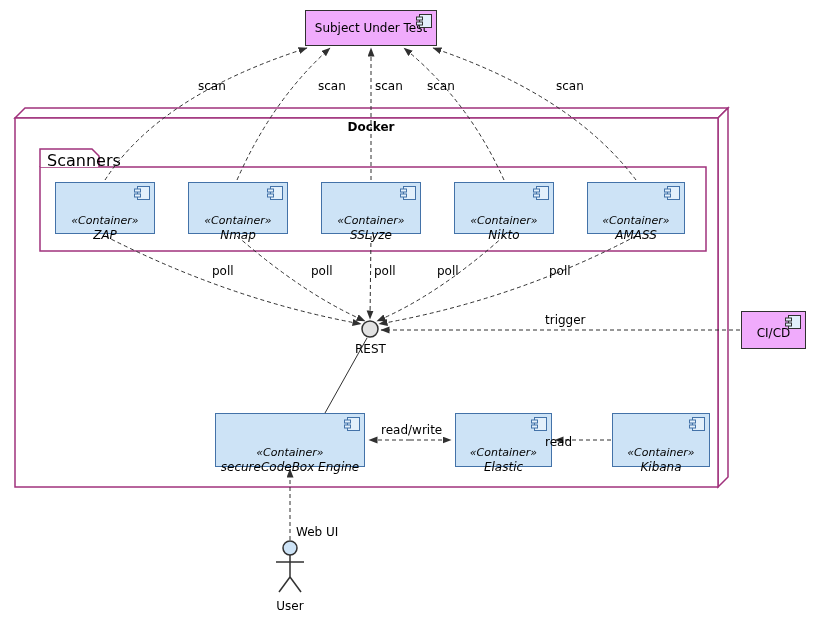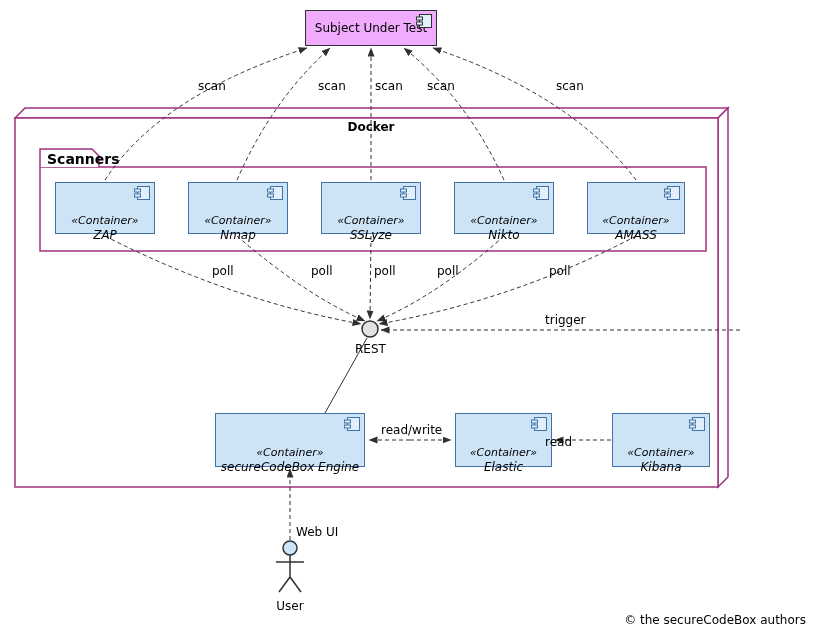--- a/index.html
+++ b/index.html
@@ -13,21 +13,21 @@
   .cbox .stereo{font-style:italic;font-size:11px;line-height:14px;margin-top:40px;}
   .cbox .cname{font-size:12px;line-height:15px;font-style:italic;}
   .wbox{position:absolute;background:#f0abfc;border:1.5px solid #303030;box-sizing:border-box;
         display:flex;align-items:center;justify-content:center;text-align:center;font-size:12px;}
   .icon{position:absolute;top:3px;right:4px;width:16px;height:14px;}
   .cbox .icon rect{fill:#e3f0fb;stroke:#4372a8;stroke-width:1;}
   .wbox .icon rect{fill:#e3f0fb;stroke:#303030;stroke-width:1;}
 
   .elabel{position:absolute;font-size:12px;white-space:nowrap;}
   .frame-title{position:absolute;font-weight:bold;font-size:12px;text-align:center;}
-  .folder-title{position:absolute;font-weight:bold;font-size:14px;}
+  .folder-title{position:absolute;font-weight:normal;font-size:16px;}
   .copyright{position:absolute;font-size:12px;text-align:right;}
 </style>
 </head>
 <body>
 
 <div id="app">
 
   <svg id="edges" width="816" height="637" viewBox="0 0 816 637">
     <defs>
       <marker id="arr" markerWidth="10" markerHeight="8" refX="8.5" refY="3.5" orient="auto" markerUnits="userSpaceOnUse">
@@ -184,20 +184,30 @@
       <svg width="16" height="14" viewBox="0 0 16 14">
           <rect x="3.5" y="0.5" width="12" height="13"></rect>
           <rect x="0.5" y="3" width="6" height="3"></rect>
           <rect x="0.5" y="8" width="6" height="3"></rect>
         </svg>
     </span>
     <div class="stereo">«Container»</div>
     <div class="cname">Kibana</div>
   </div>
 
+  <div class="wbox" style="left:741px;top:311px;width:65px;height:38px;padding-top:6px;">
+    <span class="icon">
+      <svg width="16" height="14" viewBox="0 0 16 14">
+          <rect x="3.5" y="0.5" width="12" height="13"></rect>
+          <rect x="0.5" y="3" width="6" height="3"></rect>
+          <rect x="0.5" y="8" width="6" height="3"></rect>
+        </svg>
+    </span>
+    <span>CI/CD</span>
+  </div>
 
   <div class="elabel" style="left:198px;top:79px;">scan</div>
   <div class="elabel" style="left:318px;top:79px;">scan</div>
   <div class="elabel" style="left:375px;top:79px;">scan</div>
   <div class="elabel" style="left:427px;top:79px;">scan</div>
   <div class="elabel" style="left:556px;top:79px;">scan</div>
 
   <div class="elabel" style="left:212px;top:264px;">poll</div>
   <div class="elabel" style="left:311px;top:264px;">poll</div>
   <div class="elabel" style="left:374px;top:264px;">poll</div>
@@ -205,15 +215,14 @@
   <div class="elabel" style="left:549px;top:264px;">poll</div>
 
   <div class="elabel" style="left:545px;top:313px;">trigger</div>
   <div class="elabel" style="left:355px;top:342px;">REST</div>
   <div class="elabel" style="left:381px;top:423px;">read/write</div>
   <div class="elabel" style="left:545px;top:423px;margin-top:12px;">read</div>
   <div class="elabel" style="left:296px;top:525px;">Web UI</div>
 
   <div class="elabel" style="left:274px;top:599px;width:32px;text-align:center;">User</div>
 
-  <div class="copyright" style="left:596px;top:613px;width:210px;">© the secureCodeBox authors</div>
 
 </div>
 
 </body></html>

